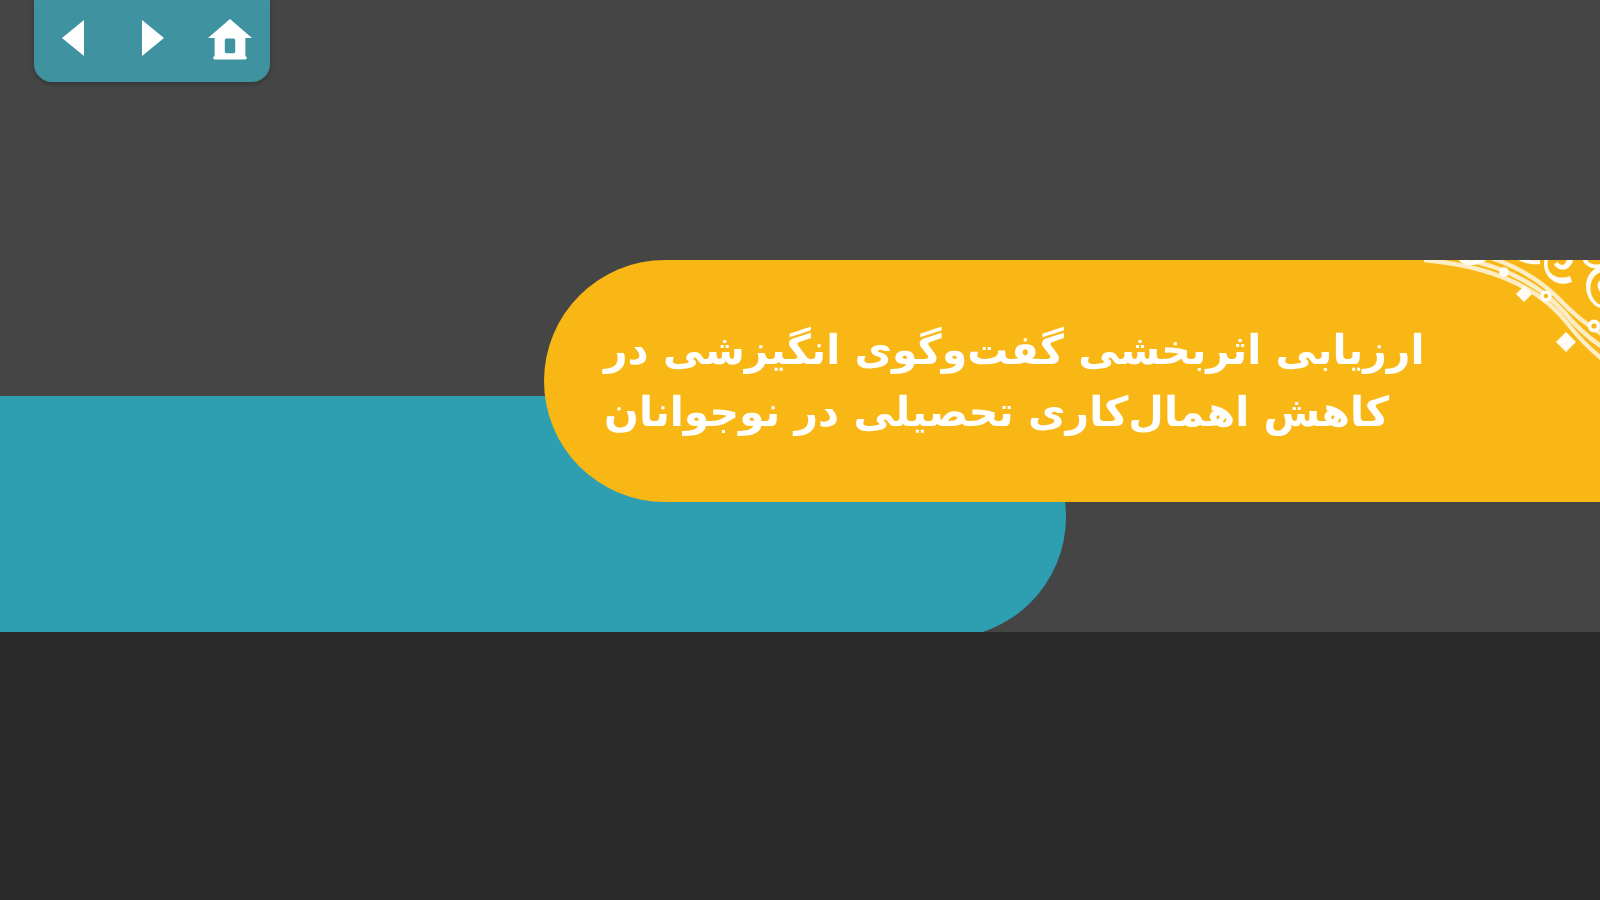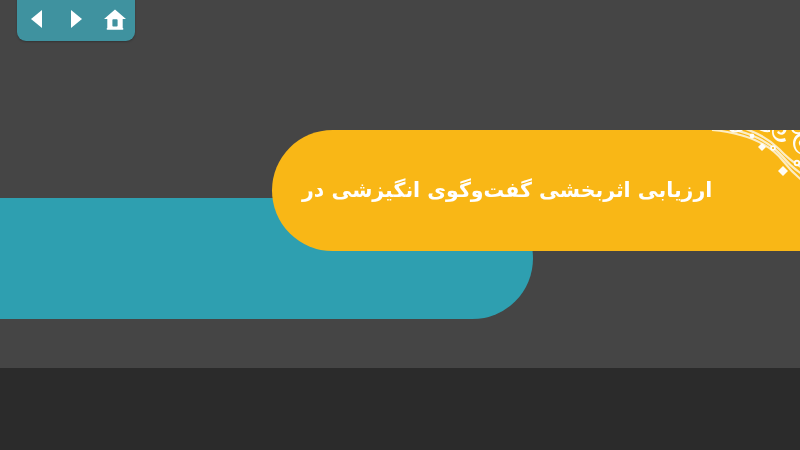--- a/index.html
+++ b/index.html
@@ -3,21 +3,21 @@
 <meta charset="utf-8">
 <style>
   html, body {
     margin: 0;
     padding: 0;
     background: #2b2b2b;
   }
   #slide {
     position: relative;
     width: 800px;
-    height: 368px;
+    height: 316px;
     overflow: hidden;
     font-family: "DejaVu Sans", sans-serif;
   }
   #bg {
     position: absolute;
     inset: 0;
     background: #454545;
   }
 
   
@@ -142,20 +142,21 @@
           <circle cx="115" cy="33" r="1.3"></circle>
           <circle cx="91" cy="18" r="1.1"></circle>
           <ellipse cx="55" cy="-2" rx="4.5" ry="2" transform="rotate(-10 55 -2)"></ellipse>
           <ellipse cx="38" cy="-5" rx="4" ry="1.8" transform="rotate(-8 38 -5)"></ellipse>
         </g>
       </svg>
     </div>
 
     <div id="title-text">
       <span class="title-line">ارزیابی اثربخشی گفت‌وگوی انگیزشی در</span>
+      <span class="title-line">کاهش اهمال‌کاری تحصیلی در نوجوانان</span>
     </div>
   </div>
 
   <div id="nav-toolbar">
     <div class="nav-btn">
       <span>
         <svg width="18" height="20" viewBox="0 0 18 20" xmlns="http://www.w3.org/2000/svg">
           <path d="M14 1 L14 19 L3 10 Z" fill="#ffffff"></path>
         </svg>
       </span>

